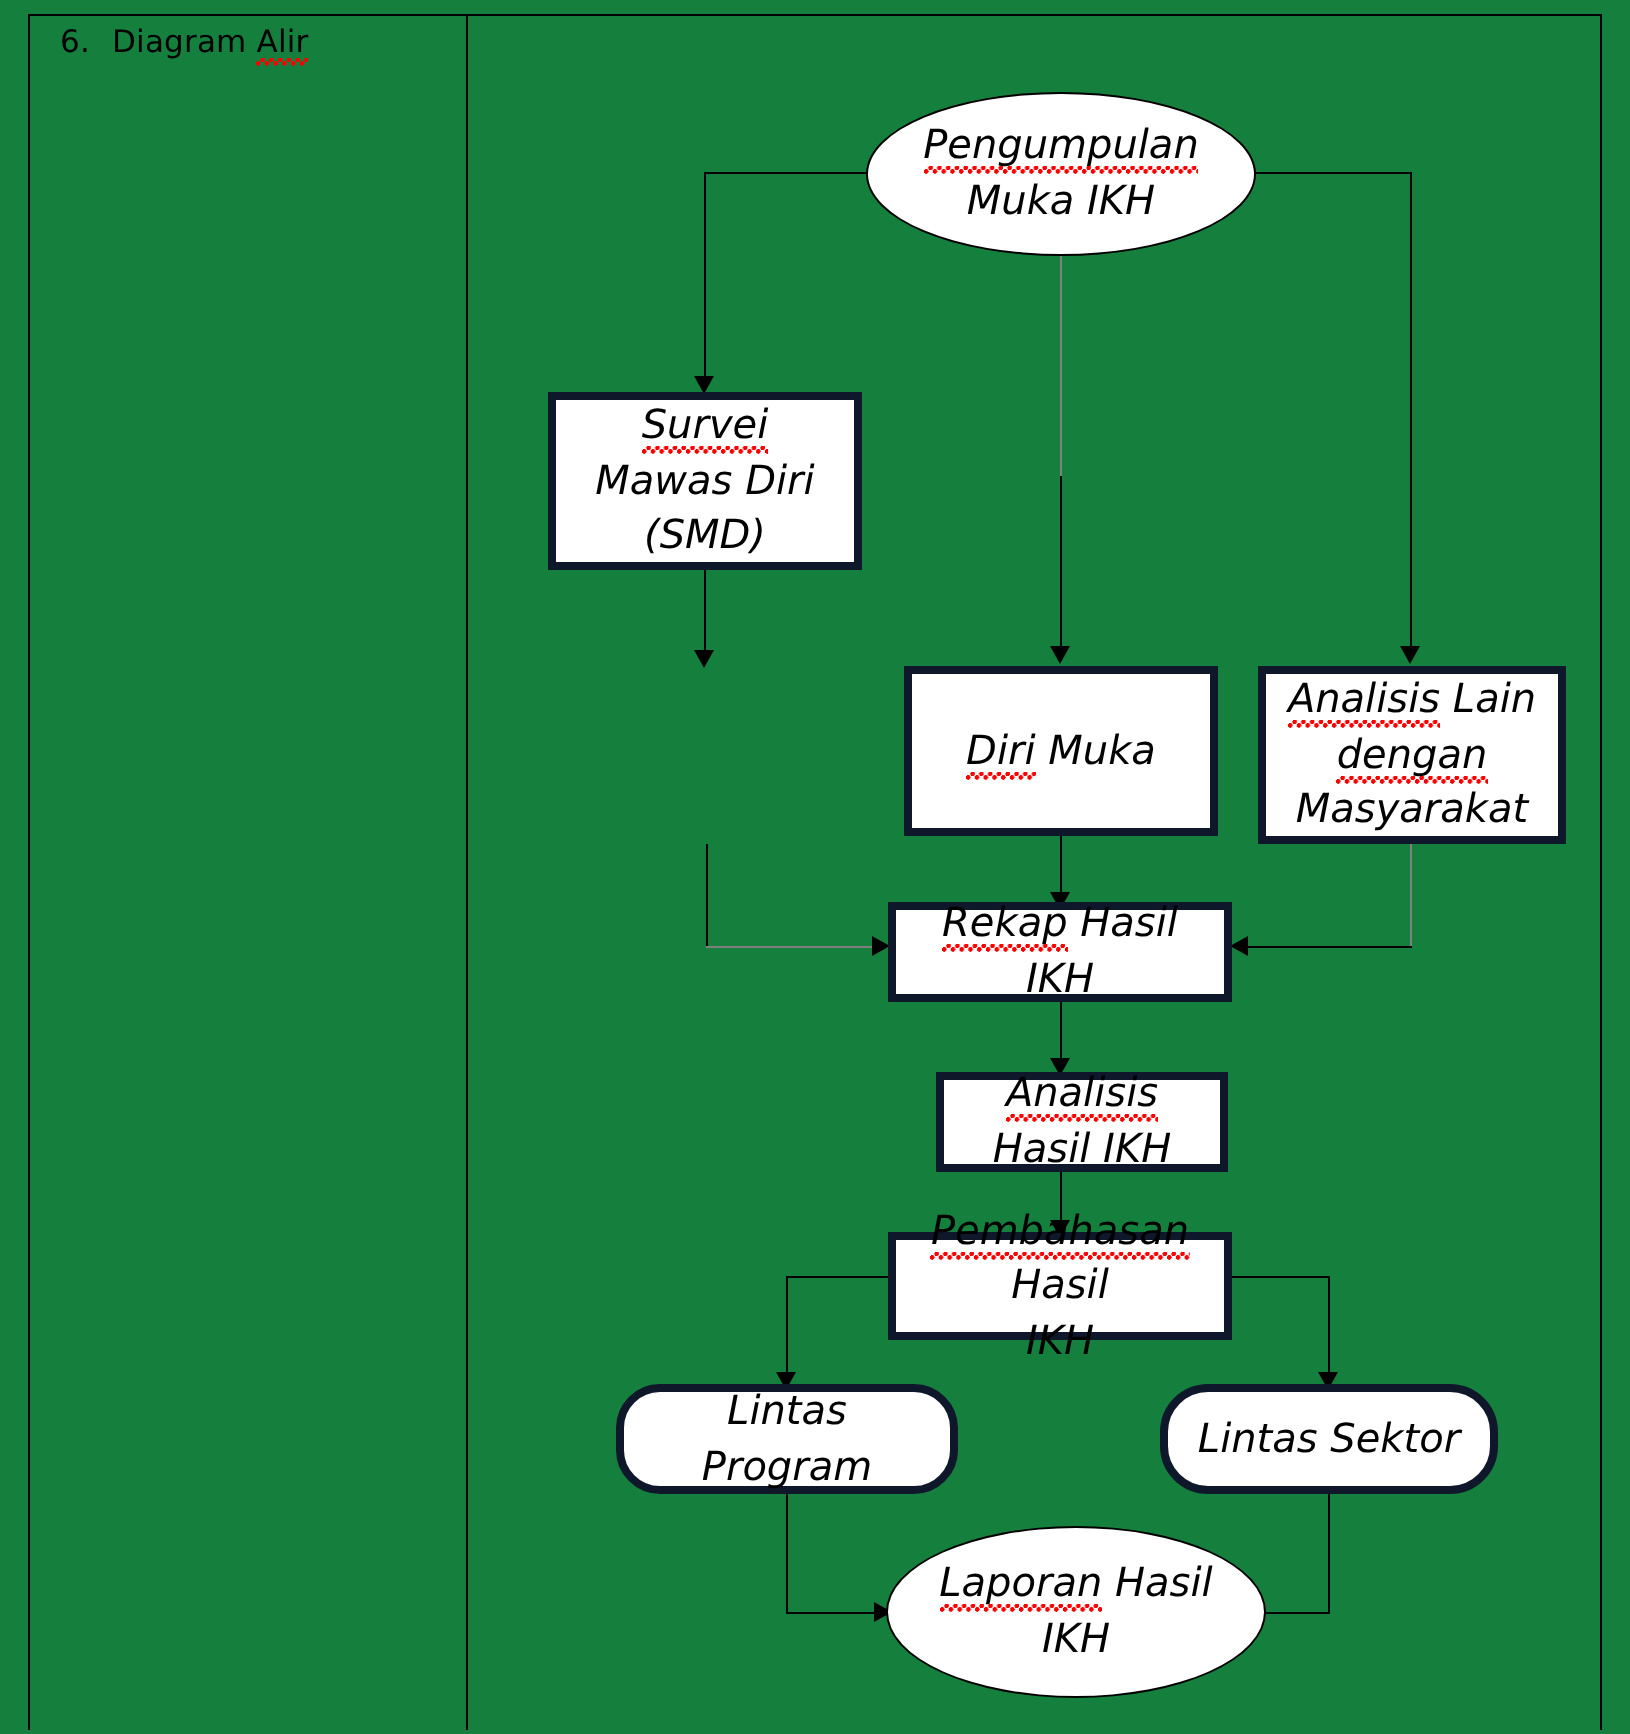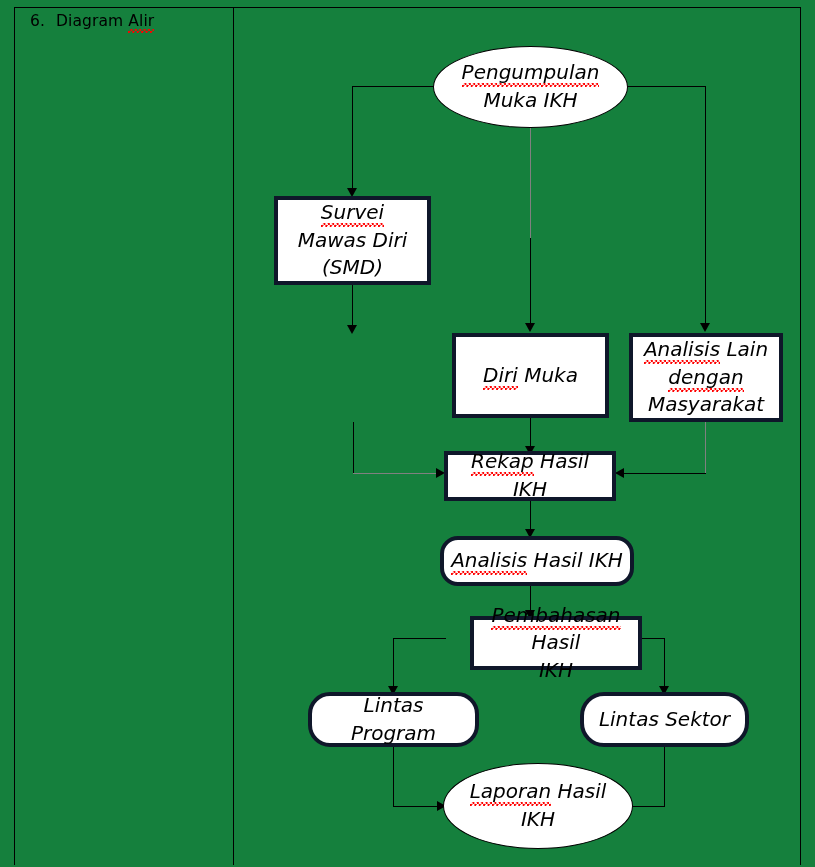--- a/index.html
+++ b/index.html
@@ -216,27 +216,27 @@
       <span>Masyarakat</span>
     </div>
   </div>
 
   <div class="node box" style="left:444px; top:451px; width:172px; height:50px;">
     <div class="txt">
       <span class="sq">Rekap</span><span> Hasil IKH</span>
     </div>
   </div>
 
-  <div class="node box" style="left:440px; top:536px; width:194px; height:50px;border-radius:18px;">
+  <div class="node box" style="left:468px; top:536px; width:146px; height:50px;">
     <div class="txt">
       <span class="sq">Analisis</span><span> Hasil IKH</span>
     </div>
   </div>
 
-  <div class="node box" style="left:444px; top:616px; width:172px; height:54px;margin-left:26px;">
+  <div class="node box" style="left:444px; top:616px; width:172px; height:54px;">
     <div class="txt">
       <span class="sq">Pembahasan</span><span> Hasil</span><br>
       <span>IKH</span>
     </div>
   </div>
 
   <div class="node box" style="left:308px; top:692px; width:171px; height:55px;border-radius:22px;">
     <div class="txt">Lintas Program</div>
   </div>
 

